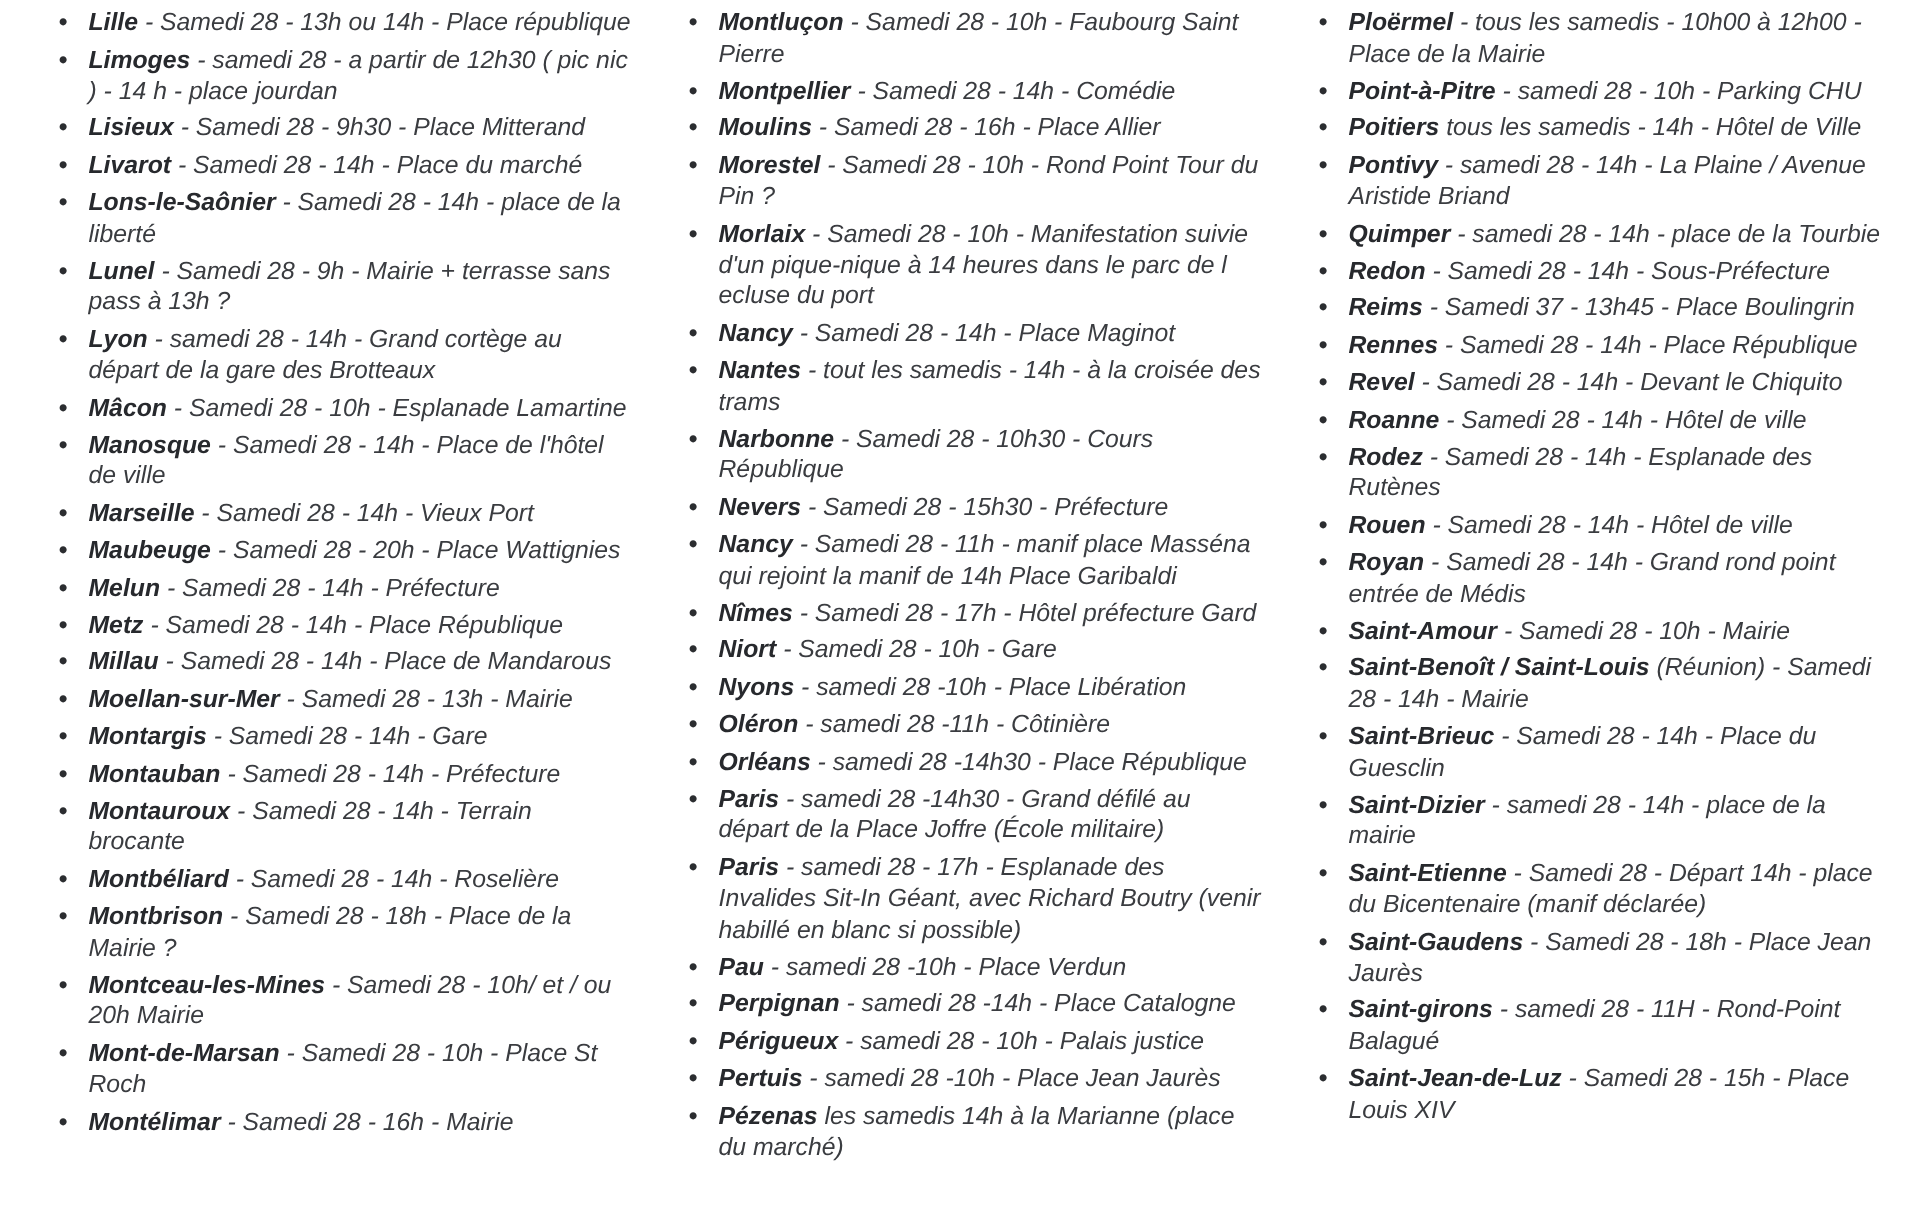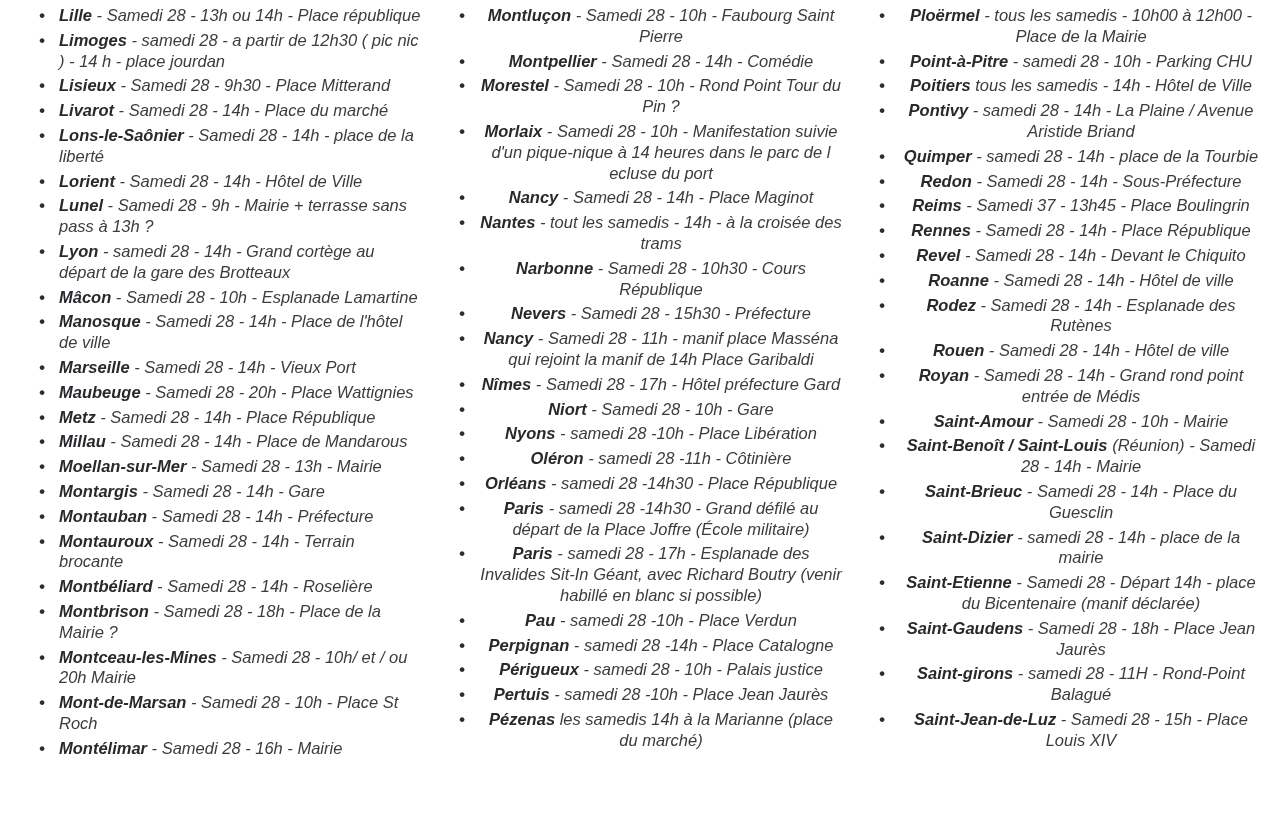--- a/index.html
+++ b/index.html
@@ -23,21 +23,21 @@
     padding: 5px 0 0 36px;
     box-sizing: border-box;
   }
   ul.col {
     list-style: none;
     margin: 0;
     padding: 0;
     width: 387px;
     font-style: italic;
   }
-  ul.col + ul.col { margin-left: 33px; text-align: center; }
+  ul.col + ul.col { margin-left: 33px; }
   ul.col li {
     position: relative;
     padding-left: 23px;
     margin-bottom: 4px;
   }
   ul.col li::before {
     content: "\2022";
     position: absolute;
     left: 3px;
     top: 0;
@@ -52,42 +52,43 @@
 </head>
 <body>
 
 <div class="page">
   <ul class="col">
       <li><span class="city">Lille</span><span> - Samedi 28 - 13h ou 14h - Place république</span></li>
       <li><span class="city">Limoges</span><span> - samedi 28 - a partir de 12h30 ( pic nic ) - 14 h - place jourdan</span></li>
       <li><span class="city">Lisieux</span><span> - Samedi 28 - 9h30 - Place Mitterand</span></li>
       <li><span class="city">Livarot</span><span> - Samedi 28 - 14h - Place du marché</span></li>
       <li><span class="city">Lons-le-Saônier</span><span> - Samedi 28 - 14h - place de la liberté</span></li>
-      <li><span class="city">Lorient</span><span> - Samedi 28 - 14h - Hôtel de Ville</span></li>
       <li><span class="city">Lunel</span><span> - Samedi 28 - 9h - Mairie + terrasse sans pass à 13h ?</span></li>
       <li><span class="city">Lyon</span><span> - samedi 28 - 14h - Grand cortège au départ de la gare des Brotteaux</span></li>
       <li><span class="city">Mâcon</span><span> - Samedi 28 - 10h - Esplanade Lamartine</span></li>
       <li><span class="city">Manosque</span><span> - Samedi 28 - 14h - Place de l'hôtel de ville</span></li>
       <li><span class="city">Marseille</span><span> - Samedi 28 - 14h - Vieux Port</span></li>
       <li><span class="city">Maubeuge</span><span> - Samedi 28 - 20h - Place Wattignies</span></li>
+      <li><span class="city">Melun</span><span> - Samedi 28 - 14h - Préfecture</span></li>
       <li><span class="city">Metz</span><span> - Samedi 28 - 14h - Place République</span></li>
       <li><span class="city">Millau</span><span> - Samedi 28 - 14h - Place de Mandarous</span></li>
       <li><span class="city">Moellan-sur-Mer</span><span> - Samedi 28 - 13h - Mairie</span></li>
       <li><span class="city">Montargis</span><span> - Samedi 28 - 14h - Gare</span></li>
       <li><span class="city">Montauban</span><span> - Samedi 28 - 14h - Préfecture</span></li>
       <li><span class="city">Montauroux</span><span> - Samedi 28 - 14h - Terrain brocante</span></li>
       <li><span class="city">Montbéliard</span><span> - Samedi 28 - 14h - Roselière</span></li>
       <li><span class="city">Montbrison</span><span> - Samedi 28 - 18h - Place de la Mairie ?</span></li>
       <li><span class="city">Montceau-les-Mines</span><span> - Samedi 28 - 10h/ et / ou 20h Mairie</span></li>
       <li><span class="city">Mont-de-Marsan</span><span> - Samedi 28 - 10h - Place St Roch</span></li>
       <li><span class="city">Montélimar</span><span> - Samedi 28 - 16h - Mairie</span></li>
     </ul>
   <ul class="col">
       <li><span class="city">Montluçon</span><span> - Samedi 28 - 10h - Faubourg Saint Pierre</span></li>
       <li><span class="city">Montpellier</span><span> - Samedi 28 - 14h - Comédie</span></li>
+      <li><span class="city">Moulins</span><span> - Samedi 28 - 16h - Place Allier</span></li>
       <li><span class="city">Morestel</span><span> - Samedi 28 - 10h - Rond Point Tour du Pin ?</span></li>
       <li><span class="city">Morlaix</span><span> - Samedi 28 - 10h - Manifestation suivie d'un pique-nique à 14 heures dans le parc de l ecluse du port</span></li>
       <li><span class="city">Nancy</span><span> - Samedi 28 - 14h - Place Maginot</span></li>
       <li><span class="city">Nantes</span><span> - tout les samedis - 14h - à la croisée des trams</span></li>
       <li><span class="city">Narbonne</span><span> - Samedi 28 - 10h30 - Cours République</span></li>
       <li><span class="city">Nevers</span><span> - Samedi 28 - 15h30 - Préfecture</span></li>
       <li><span class="city">Nancy</span><span> - Samedi 28 - 11h - manif place Masséna qui rejoint la manif de 14h Place Garibaldi</span></li>
       <li><span class="city">Nîmes</span><span> - Samedi 28 - 17h - Hôtel préfecture Gard</span></li>
       <li><span class="city">Niort</span><span> - Samedi 28 - 10h - Gare</span></li>
       <li><span class="city">Nyons</span><span> - samedi 28 -10h - Place Libération</span></li>

